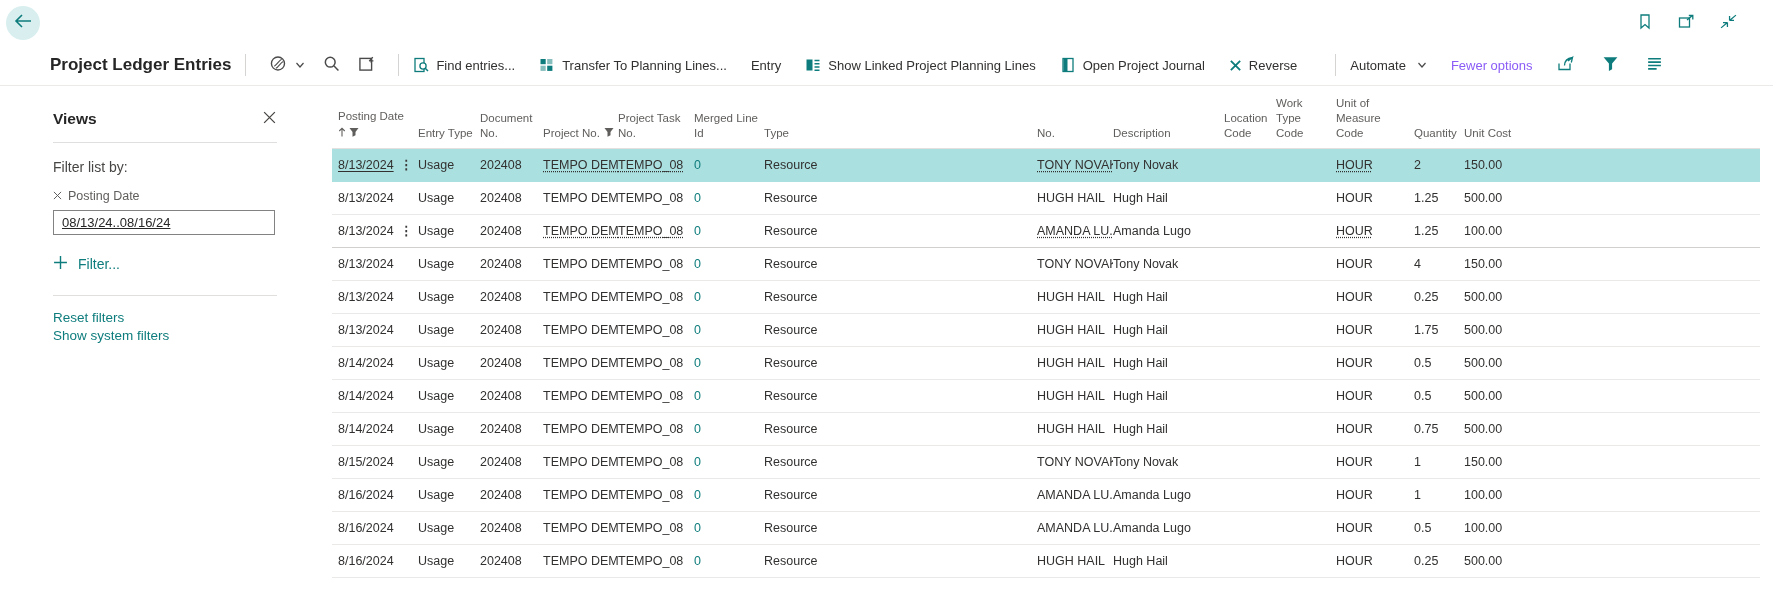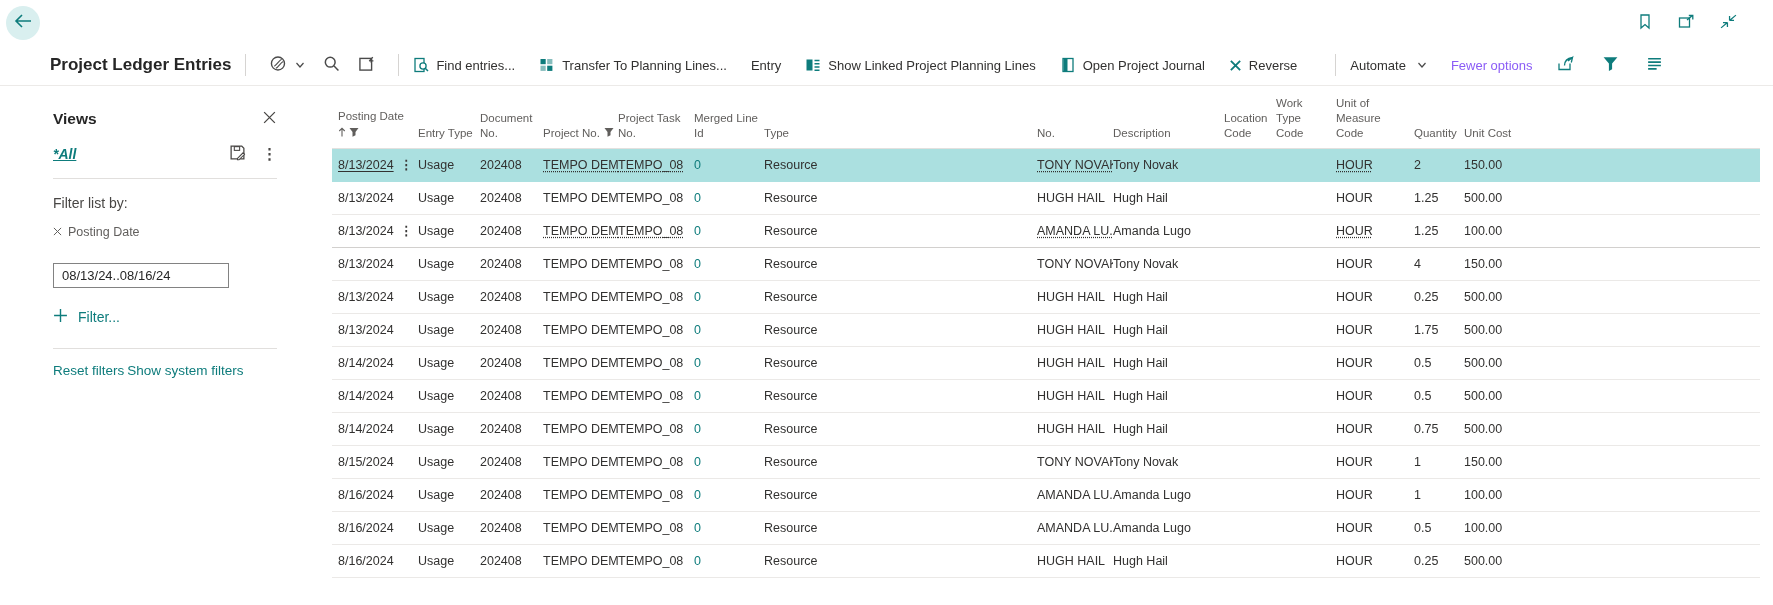--- a/index.html
+++ b/index.html
@@ -33,23 +33,23 @@
   .views-head { display:flex; align-items:center; margin-top:24px; }
   .views-title { font-size:15.5px; font-weight:bold; color:#262626; }
   .views-close { margin-left:auto; color:#484644; display:inline-flex; }
   .view-all-row { display:flex; align-items:center; margin-top:16px; }
   .view-all { color:var(--accent); font-weight:bold; font-style:italic; text-decoration:underline; font-size:14px; }
   .view-all-icons { margin-left:auto; display:flex; align-items:center; gap:16px; color:#484644; }
   .kebab { font-weight:bold; font-size:15px; color:#484644; letter-spacing:0; }
   .sb-hr { border:none; border-top:1px solid #e1dfdd; margin:14px 0 0 0; }
   .filter-by { margin-top:16px; font-size:14px; color:#484644; }
   .filter-field { margin-top:14px; font-size:12.5px; color:#605e5c; display:flex; align-items:center; gap:6px; }
-  .filter-input { margin-top:24px; width:176px; height:25px; border:1px solid #828282; background:#fff; padding:2px 8px; font-family:inherit; font-size:13px; color:#262626; }
+  .filter-input { margin-top:7px; width:222px; height:25px; border:1px solid #828282; background:#fff; padding:2px 8px; font-family:inherit; font-size:13px; color:#262626;text-decoration:underline; }
   .add-filter { margin-top:20px; color:var(--accent); font-size:14px; gap:10px; }
-  .sb-links { margin-top:14px; display:flex; flex-direction:row; gap:3px; }
+  .sb-links { margin-top:14px; display:flex; flex-direction:column; gap:3px; }
   .sb-link { color:var(--accent); font-size:13.5px; text-align:left; }
 
   
   .grid-wrap { position:absolute; top:86px; left:332px; width:1428px; }
   table { border-collapse:collapse; table-layout:fixed; width:1428px; }
   thead th { vertical-align:bottom; font-weight:normal; color:#605e5c; font-size:11.5px;
              text-align:left; padding:10px 6px 7px 0; line-height:1.3; border-bottom:1px solid #e3e1df; }
   th.nowrap { white-space:nowrap; overflow:visible; }
   th.num, td.num { }
   th .th-icons { display:flex; align-items:center; gap:3px; margin-top:2px; color:#605e5c; }
@@ -208,33 +208,20 @@
 </div>
 
 <div class="sidebar">
   <div class="views-head">
     <span class="views-title">Views</span>
     <button class="views-close">
       <span><svg width="15" height="15" viewBox="0 0 14 14">
             <path d="M2 2l10 10M12 2L2 12" stroke="currentColor" stroke-width="1.2"></path>
           </svg></span>
     </button>
-  </div>
-  <div class="view-all-row">
-    <button class="view-all">*All</button>
-    <span class="view-all-icons">
-      <button>
-        <span><svg width="17" height="17" viewBox="0 0 16 16">
-              <path d="M2 2h10l2 2v10H2z" fill="none" stroke="currentColor" stroke-width="1.2"></path>
-              <rect x="5" y="2.5" width="5" height="3.5" fill="none" stroke="currentColor" stroke-width="1"></rect>
-              <path d="M8 13.5l5.2-5.2 1.4 1.4-5.2 5.2H8z" fill="#fff" stroke="currentColor" stroke-width="1"></path>
-            </svg></span>
-      </button>
-      <button class="kebab">⋮</button>
-    </span>
   </div>
   <hr class="sb-hr">
   <div class="filter-by">Filter list by:</div>
   <div class="filter-field">
     <button style="color:#605e5c;">
       <span><svg width="9" height="9" viewBox="0 0 10 10">
             <path d="M1 1l8 8M9 1L1 9" stroke="currentColor" stroke-width="1.1"></path>
           </svg></span>
     </button>
     <span>Posting Date</span>

